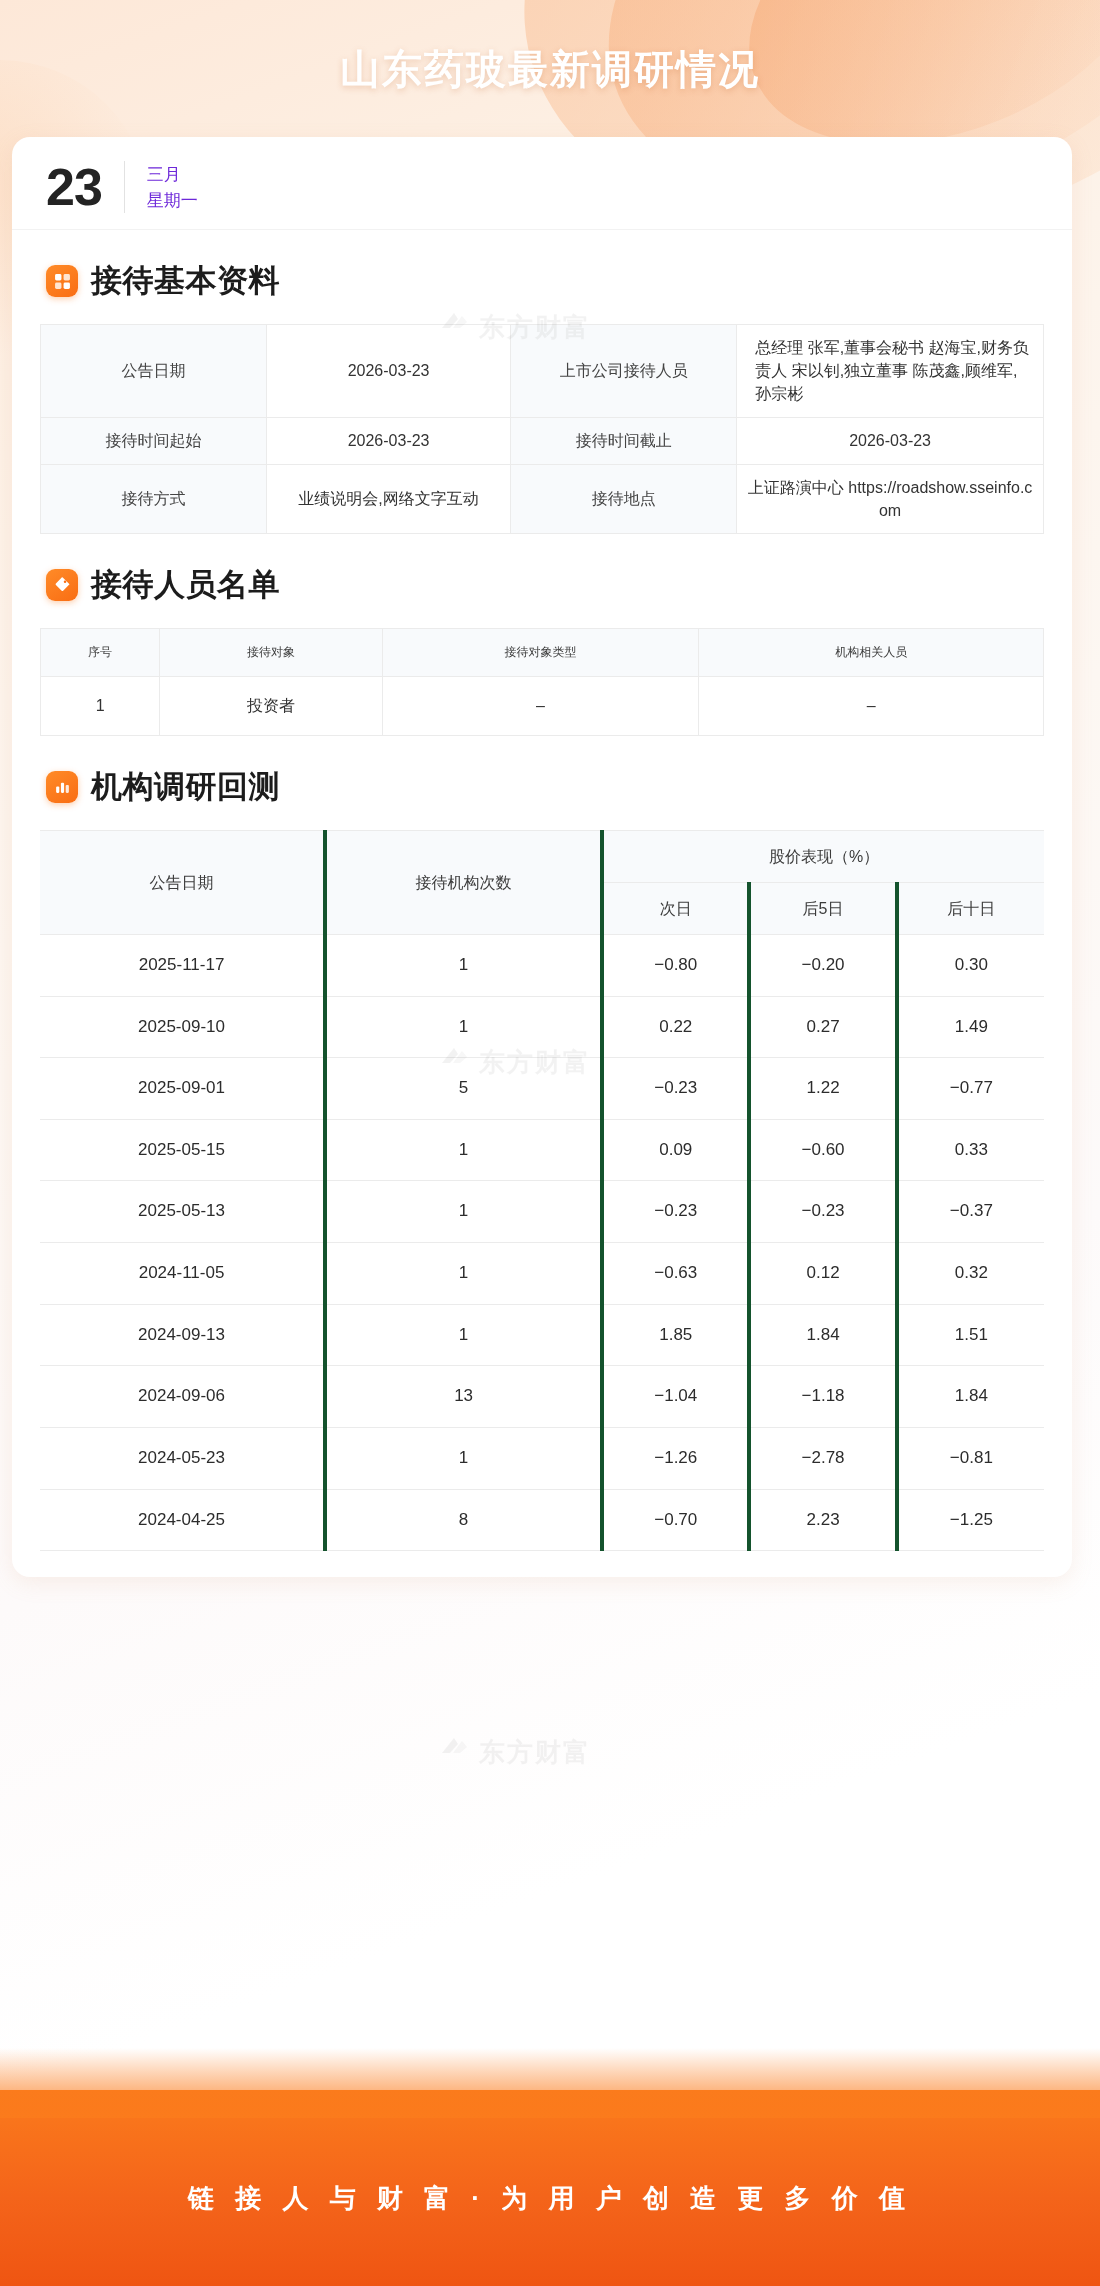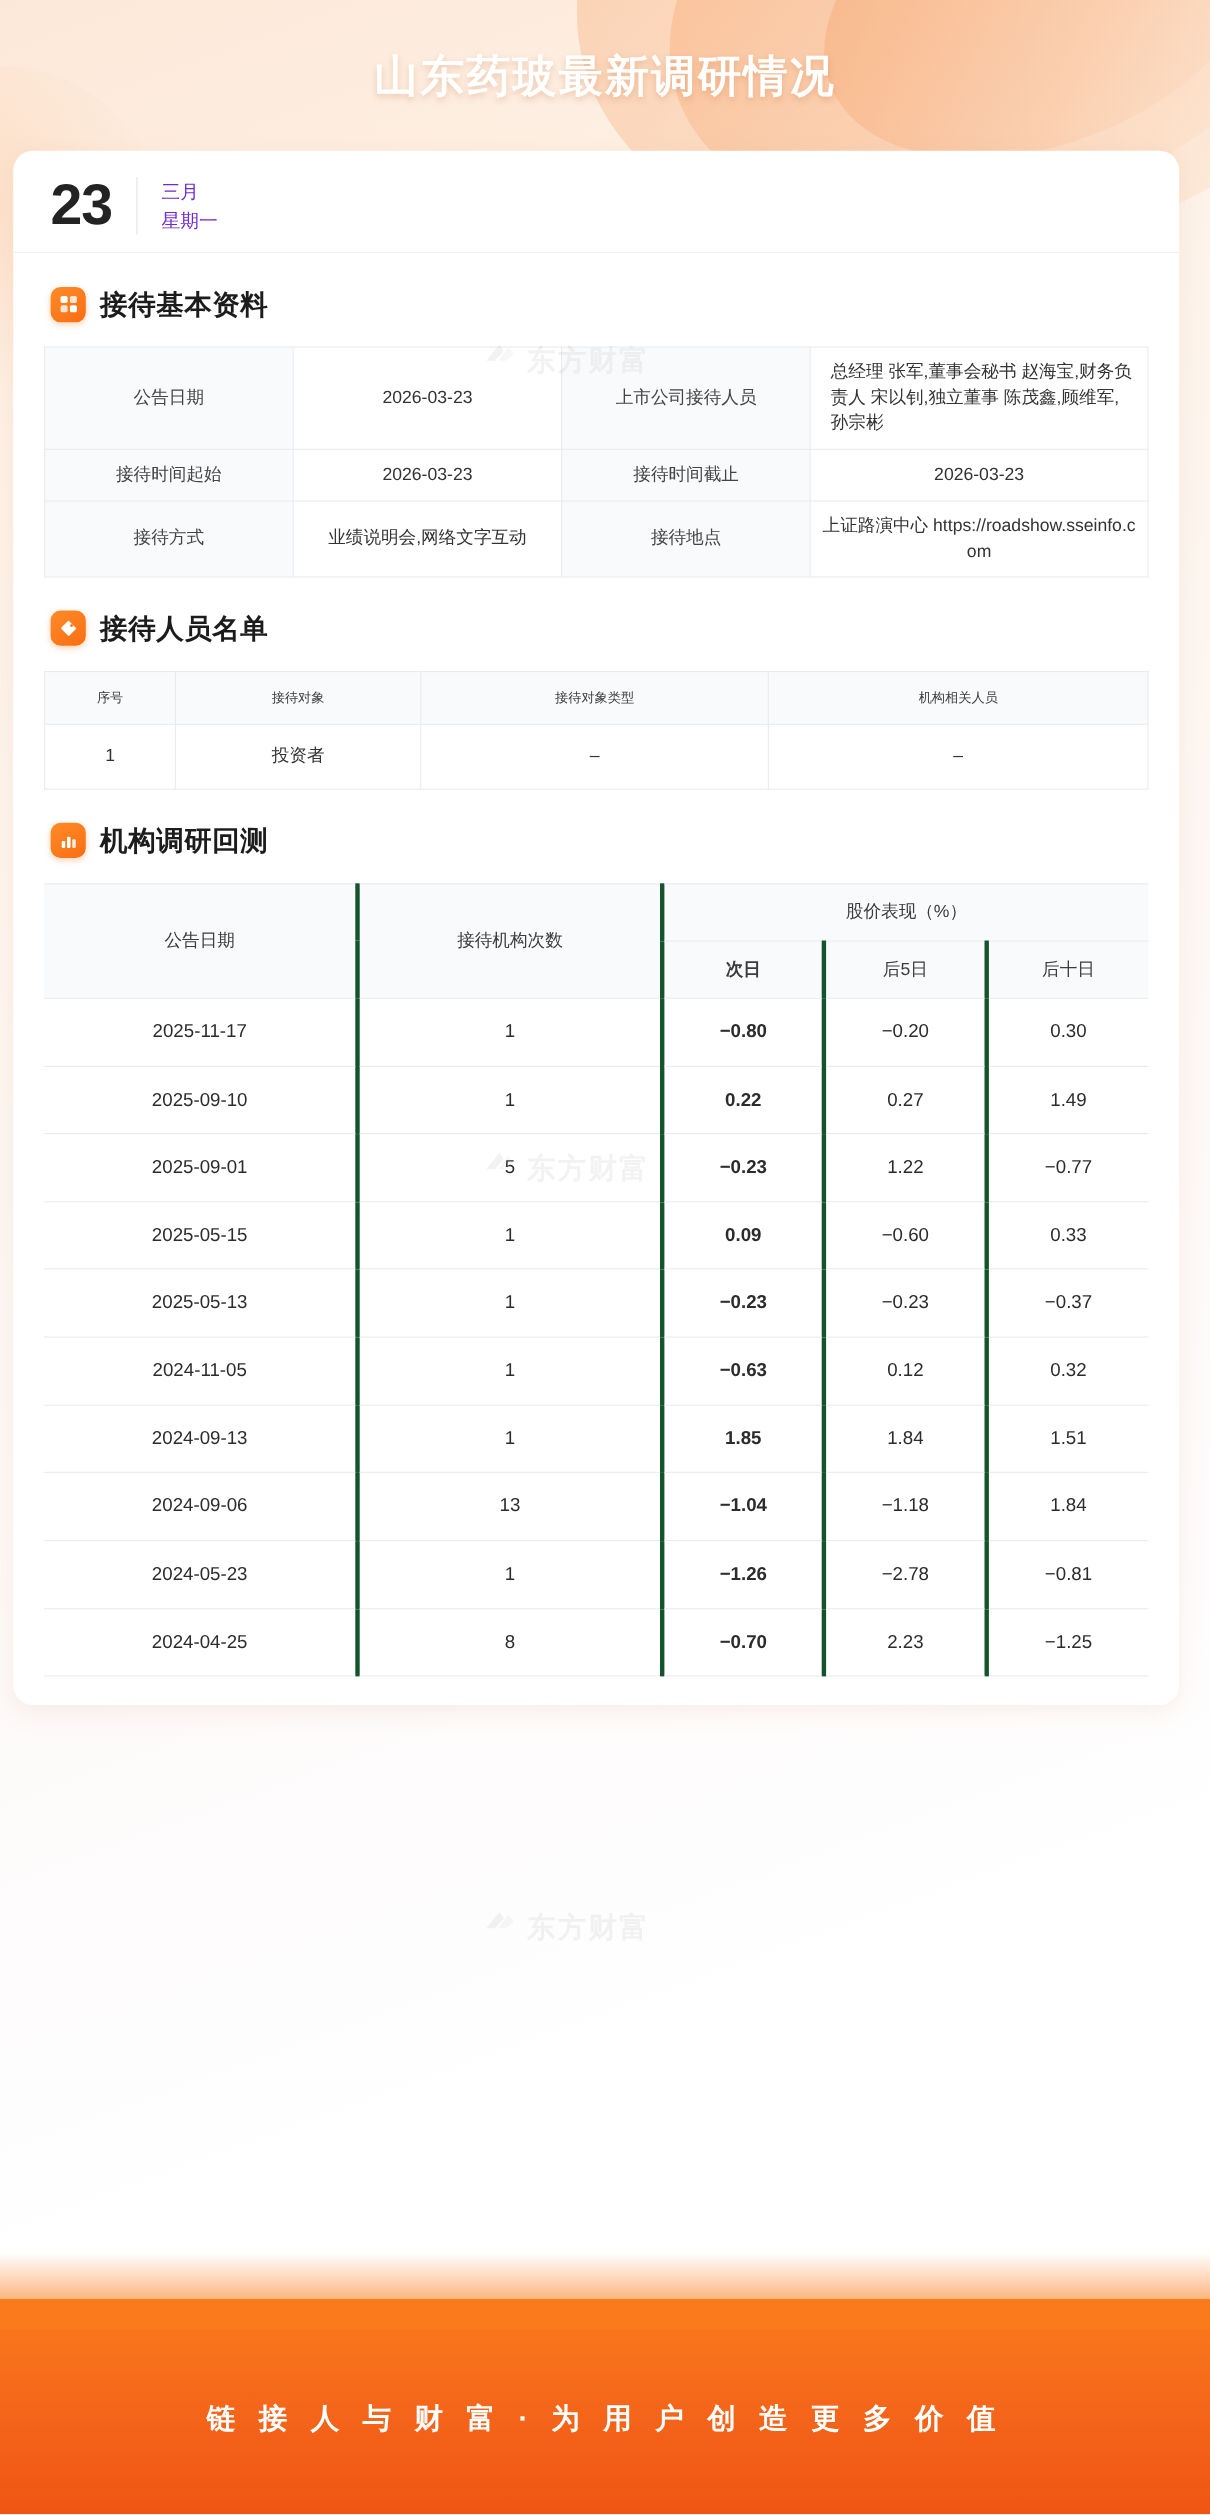--- a/index.html
+++ b/index.html
@@ -125,21 +125,21 @@
     height: 32px;
     border-radius: 9px;
     background: linear-gradient(145deg, #ff8b28, #f96d13);
     display: flex;
     align-items: center;
     justify-content: center;
     flex: none;
     box-shadow: 0 2px 6px rgba(249,120,30,.35);
   }
   .sec-title {
-    font-size: 25px;
+    font-size: 31px;
     font-weight: bold;
     color: #1c1c1c;
     letter-spacing: .5px;
   }
 
   table {
     width: 100%;
     border-collapse: collapse;
     table-layout: fixed;
   }
@@ -192,21 +192,21 @@
     padding: 18px 6px;
     font-size: 17px;
     color: #2c2c2c;
     border-left: none;
     border-right: none;
   }
   .t-back th { border-left: none; border-right: none; }
   .t-back th.vsep, .t-back td.vsep { border-left: 4px solid #14532d; }
   .t-back .c1 { width: 27%; }
   .t-back .c2 { width: 26%; }
-  .t-back .c3 { width: 15.6%; font-weight: bold; }
+  .t-back .c3 { width: 15.6%; }
   .t-back .c4 { width: 15.6%; }
   .t-back .c5 { width: 15.8%; }
 
   .watermark {
     position: absolute;
     display: flex;
     gap: 9px;
     opacity: .10;
     pointer-events: none;
     z-index: 4;

